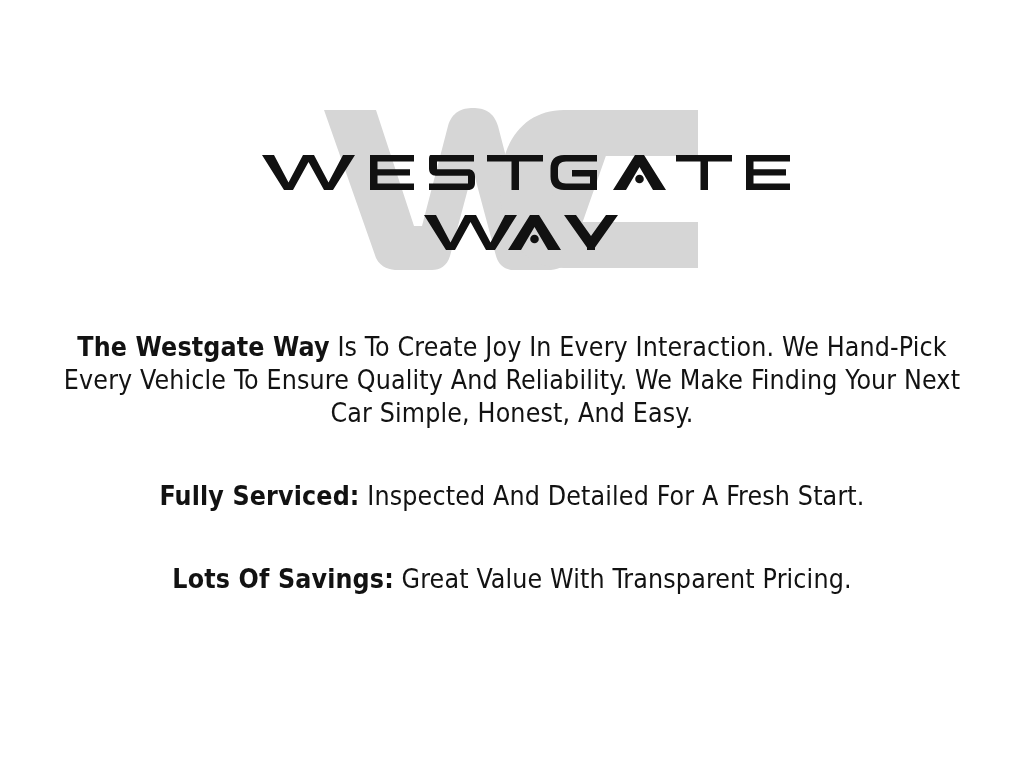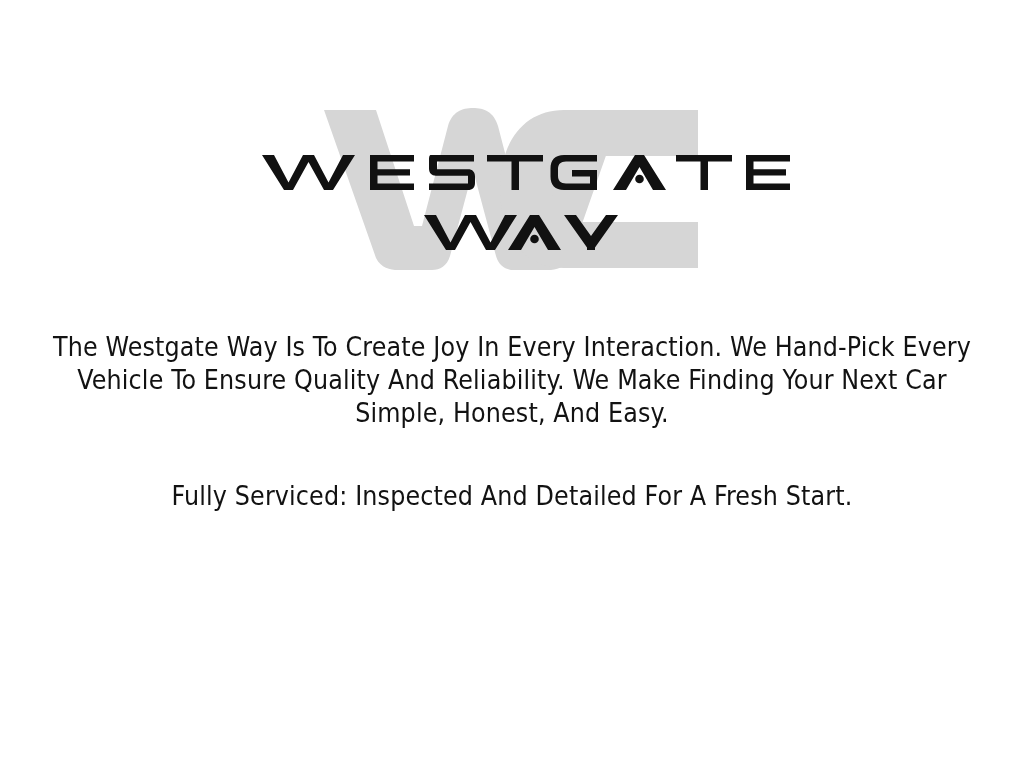--- a/index.html
+++ b/index.html
@@ -71,21 +71,21 @@
     margin: 0;
     padding: 0;
     width: 940px;
     margin-left: auto;
     margin-right: auto;
   }
   .copy-para + .copy-para {
     margin-top: 50px;
   }
   .copy-lead {
-    font-weight: 400;
+    font-weight: 700;
   }
   .copy-rest {
     font-weight: 400;
   }
 </style>
 </head>
 <body>
 
 <div id="logo-block">
 
@@ -133,15 +133,18 @@
 <div id="body-copy">
 
   <p class="copy-para">
     <span class="copy-lead">The Westgate Way</span><span class="copy-rest"> Is To Create Joy In Every Interaction. We Hand-Pick Every Vehicle To Ensure Quality And Reliability. We Make Finding Your Next Car Simple, Honest, And Easy.</span>
   </p>
 
   <p class="copy-para">
     <span class="copy-lead">Fully Serviced:</span><span class="copy-rest"> Inspected And Detailed For A Fresh Start.</span>
   </p>
 
+  <p class="copy-para">
+    <span class="copy-lead">Lots Of Savings:</span><span class="copy-rest"> Great Value With Transparent Pricing.</span>
+  </p>
 
 
 </div>
 
 </body></html>

